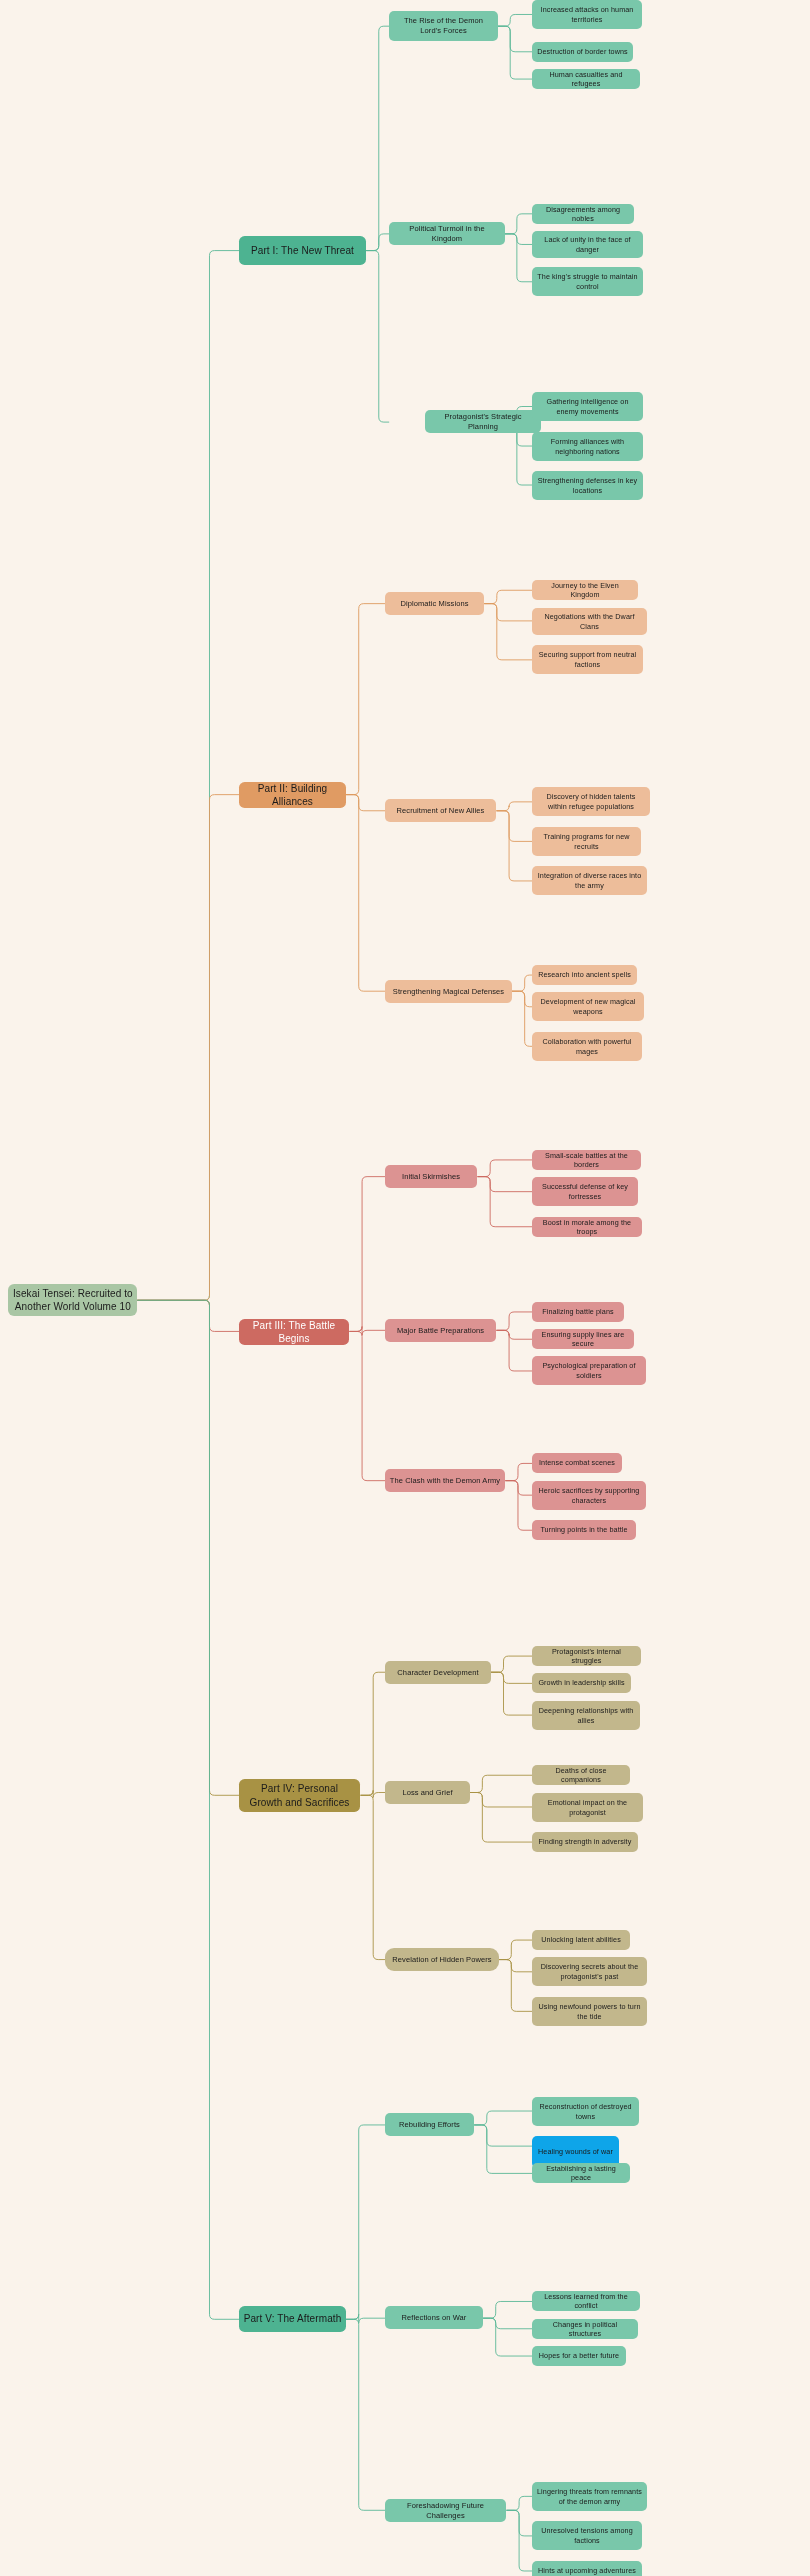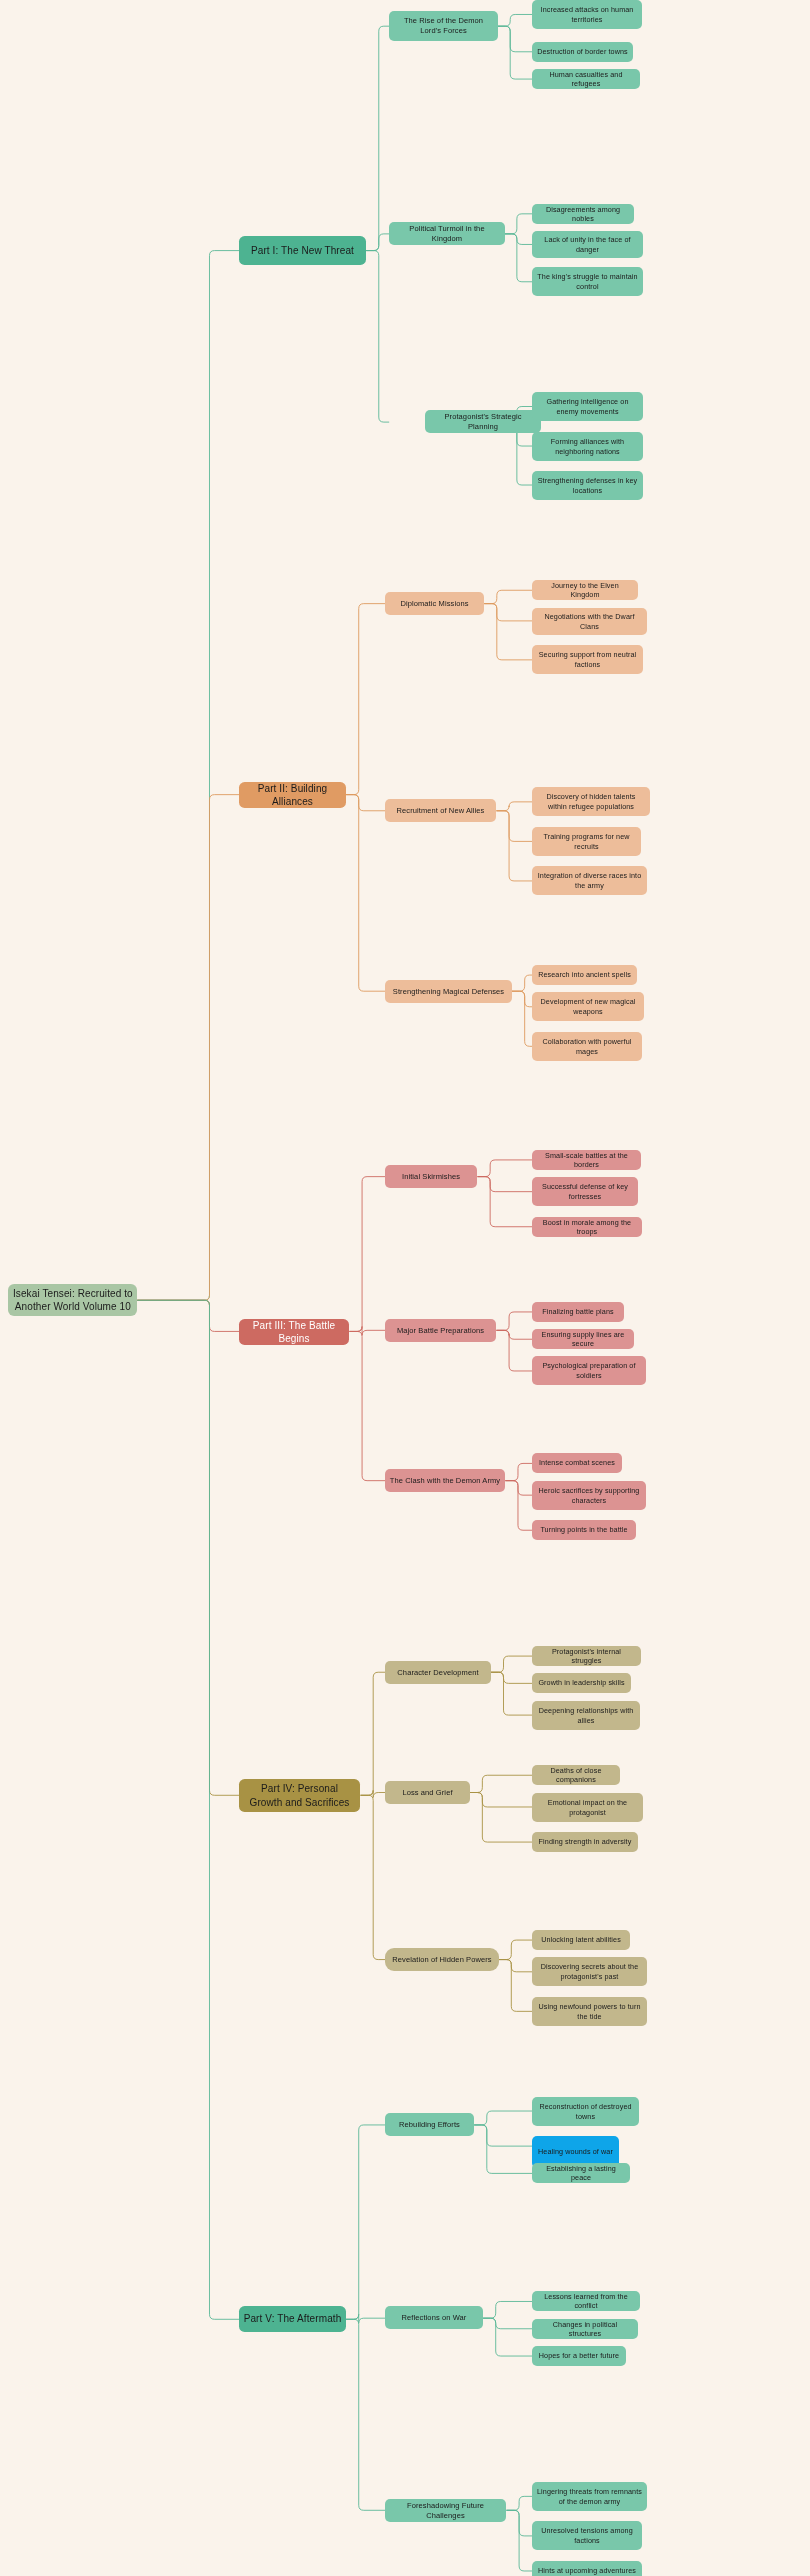--- a/index.html
+++ b/index.html
@@ -144,21 +144,21 @@
       <div class="node lvl2" style="left: 385px; top: 1469px; width: 120px; height: 23.4px; background: rgb(220, 147, 146); color: rgb(27, 27, 27);">The Clash with the Demon Army</div>
       <div class="node lvl3" style="left: 532px; top: 1453px; width: 90px; height: 20px; background: rgb(220, 147, 146); color: rgb(27, 27, 27);">Intense combat scenes</div>
       <div class="node lvl3" style="left: 532px; top: 1481px; width: 114px; height: 29px; background: rgb(220, 147, 146); color: rgb(27, 27, 27);">Heroic sacrifices by supporting characters</div>
       <div class="node lvl3" style="left: 532px; top: 1520px; width: 104px; height: 20px; background: rgb(220, 147, 146); color: rgb(27, 27, 27);">Turning points in the battle</div>
       <div class="node lvl1" style="left: 239px; top: 1779px; width: 121px; height: 33px; background: rgb(168, 146, 68); color: rgb(27, 27, 27);">Part IV: Personal Growth and Sacrifices</div>
       <div class="node lvl2" style="left: 385px; top: 1661px; width: 106px; height: 23.4px; background: rgb(194, 183, 140); color: rgb(27, 27, 27);">Character Development</div>
       <div class="node lvl3" style="left: 532px; top: 1646px; width: 109px; height: 20px; background: rgb(194, 183, 140); color: rgb(27, 27, 27);">Protagonist's internal struggles</div>
       <div class="node lvl3" style="left: 532px; top: 1673px; width: 99px; height: 20px; background: rgb(194, 183, 140); color: rgb(27, 27, 27);">Growth in leadership skills</div>
       <div class="node lvl3" style="left: 532px; top: 1701px; width: 108px; height: 29px; background: rgb(194, 183, 140); color: rgb(27, 27, 27);">Deepening relationships with allies</div>
       <div class="node lvl2" style="left: 385px; top: 1781px; width: 85px; height: 23.4px; background: rgb(194, 183, 140); color: rgb(27, 27, 27);">Loss and Grief</div>
-      <div class="node lvl3" style="left: 532px; top: 1765px; width: 88px; height: 20px; background: rgb(194, 183, 140); color: rgb(27, 27, 27);">Deaths of close companions</div>
+      <div class="node lvl3" style="left: 532px; top: 1765px; width: 98px; height: 20px; background: rgb(194, 183, 140); color: rgb(27, 27, 27);">Deaths of close companions</div>
       <div class="node lvl3" style="left: 532px; top: 1793px; width: 111px; height: 29px; background: rgb(194, 183, 140); color: rgb(27, 27, 27);">Emotional impact on the protagonist</div>
       <div class="node lvl3" style="left: 532px; top: 1832px; width: 106px; height: 20px; background: rgb(194, 183, 140); color: rgb(27, 27, 27);">Finding strength in adversity</div>
       <div class="node lvl2" style="left: 385px; top: 1948px; width: 114px; height: 23.4px; background: rgb(194, 183, 140); color: rgb(27, 27, 27); border-radius: 9px;">Revelation of Hidden Powers</div>
       <div class="node lvl3" style="left: 532px; top: 1930px; width: 98px; height: 20px; background: rgb(194, 183, 140); color: rgb(27, 27, 27);">Unlocking latent abilities</div>
       <div class="node lvl3" style="left: 532px; top: 1957px; width: 115px; height: 29px; background: rgb(194, 183, 140); color: rgb(27, 27, 27);">Discovering secrets about the protagonist's past</div>
       <div class="node lvl3" style="left: 532px; top: 1997px; width: 115px; height: 29px; background: rgb(194, 183, 140); color: rgb(27, 27, 27);">Using newfound powers to turn the tide</div>
       <div class="node lvl1" style="left: 239px; top: 2306px; width: 107px; height: 25.6px; background: rgb(77, 179, 145); color: rgb(27, 27, 27);">Part V: The Aftermath</div>
       <div class="node lvl2" style="left: 385px; top: 2113px; width: 89px; height: 23.4px; background: rgb(121, 199, 170); color: rgb(27, 27, 27);">Rebuilding Efforts</div>
       <div class="node lvl3" style="left: 532px; top: 2097px; width: 107px; height: 29px; background: rgb(121, 199, 170); color: rgb(27, 27, 27);">Reconstruction of destroyed towns</div>
       <div class="node lvl3" style="left: 532px; top: 2136px; width: 87px; height: 32px; background: #0ea5e9; color: rgb(27, 27, 27);">Healing wounds of war</div>

